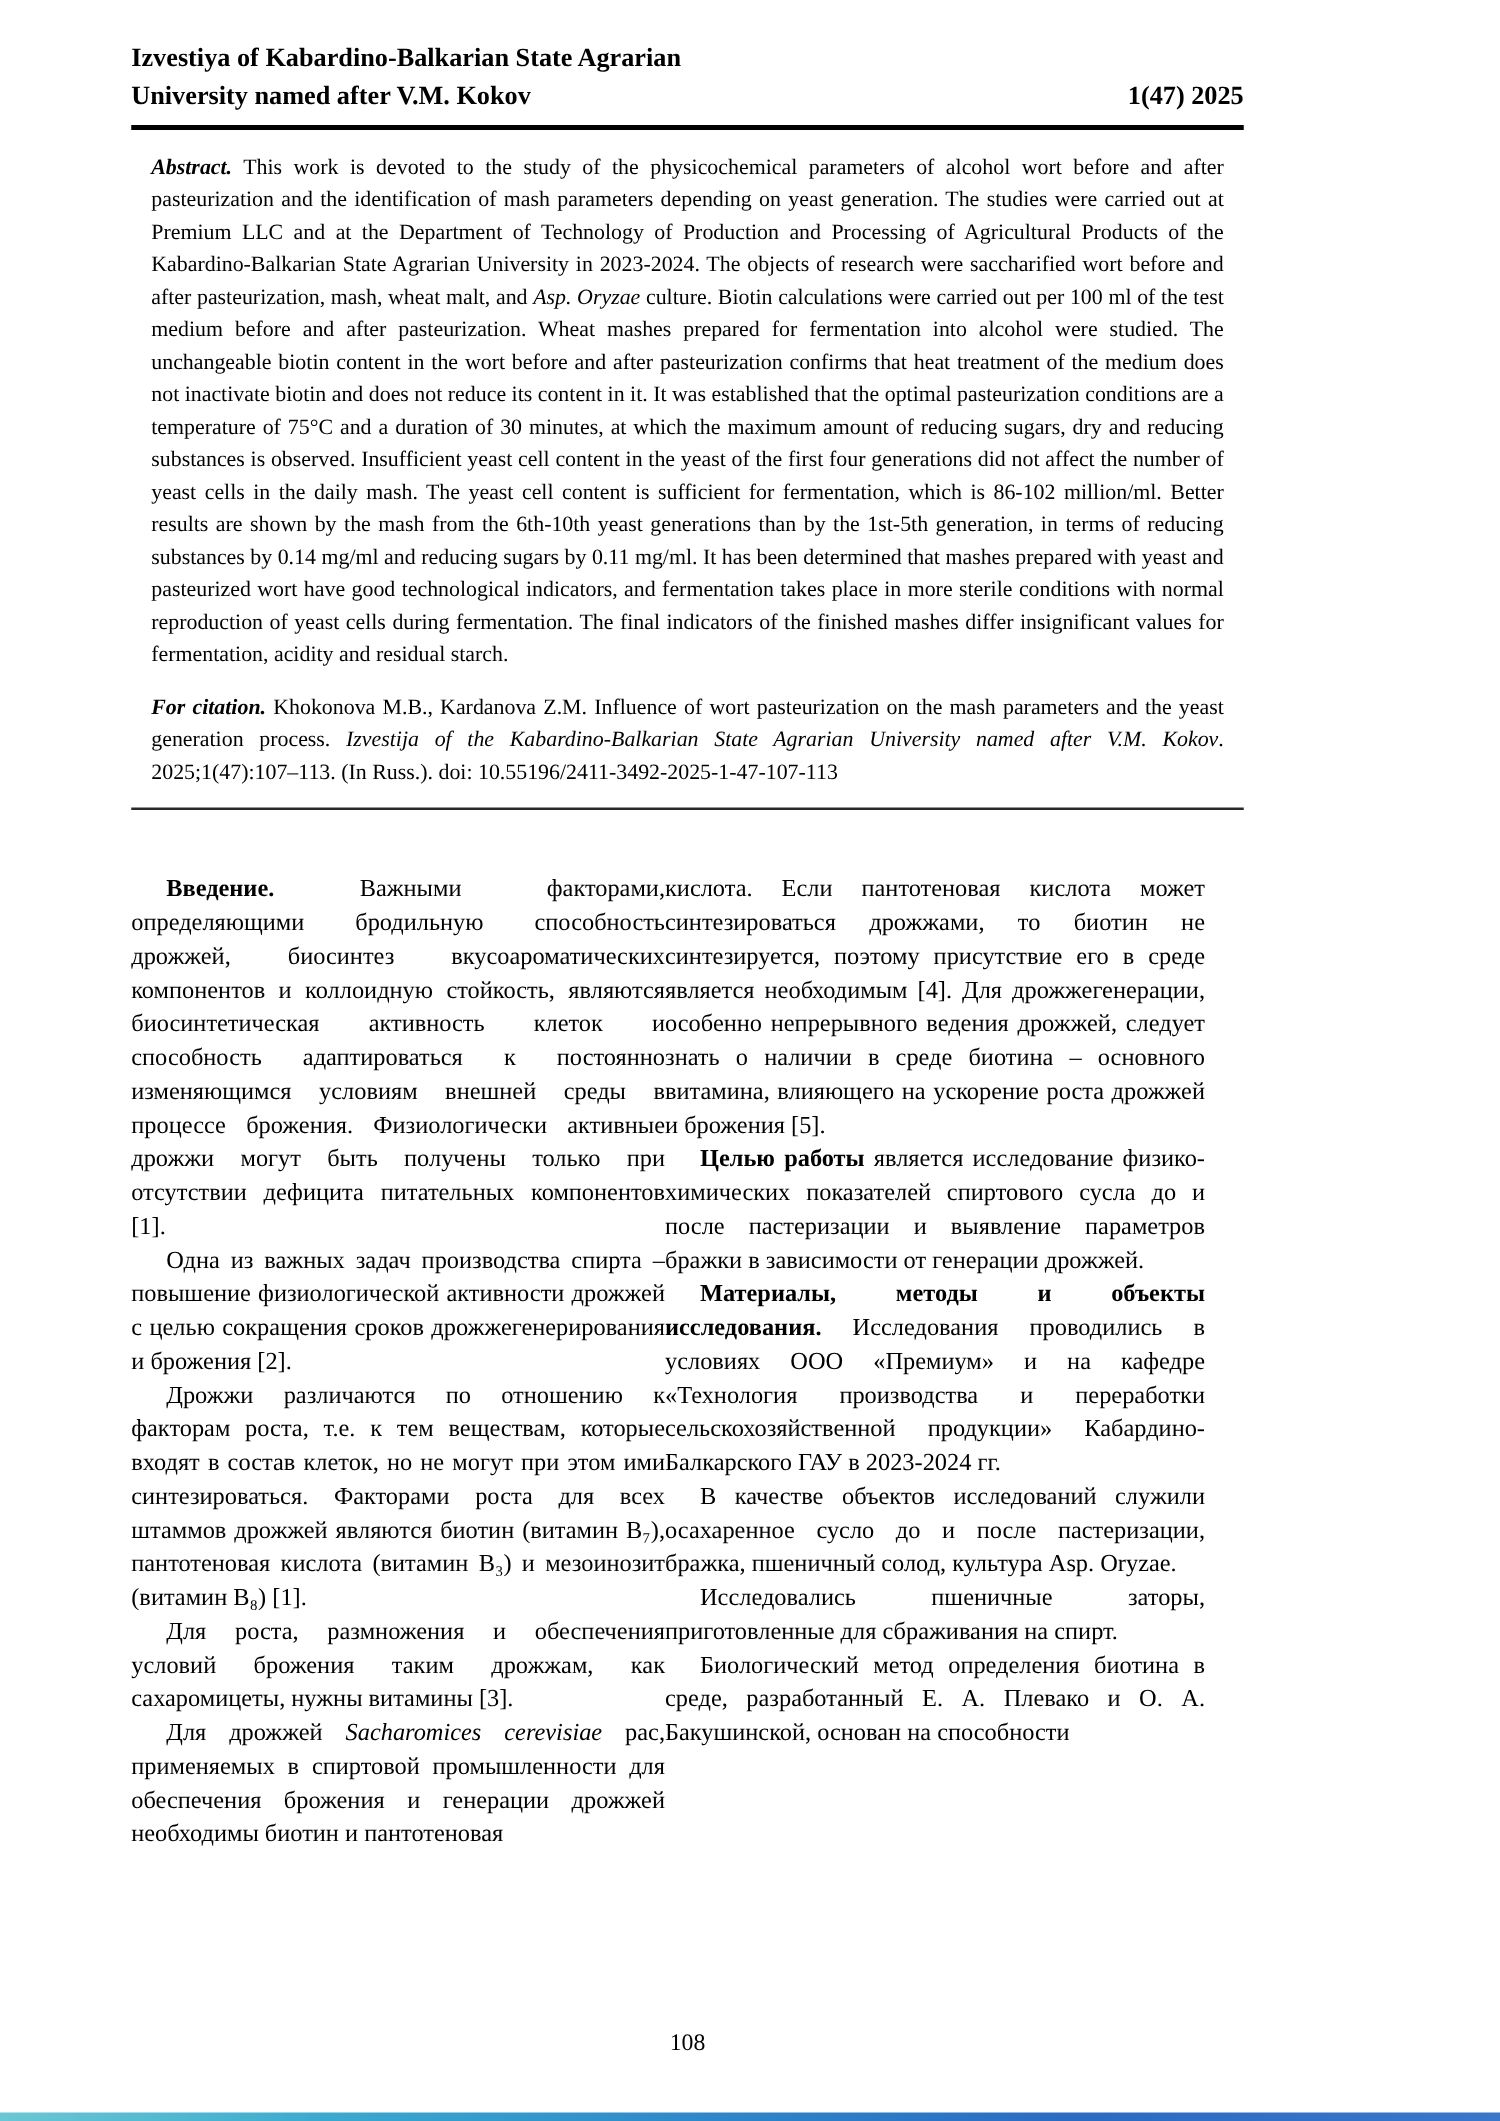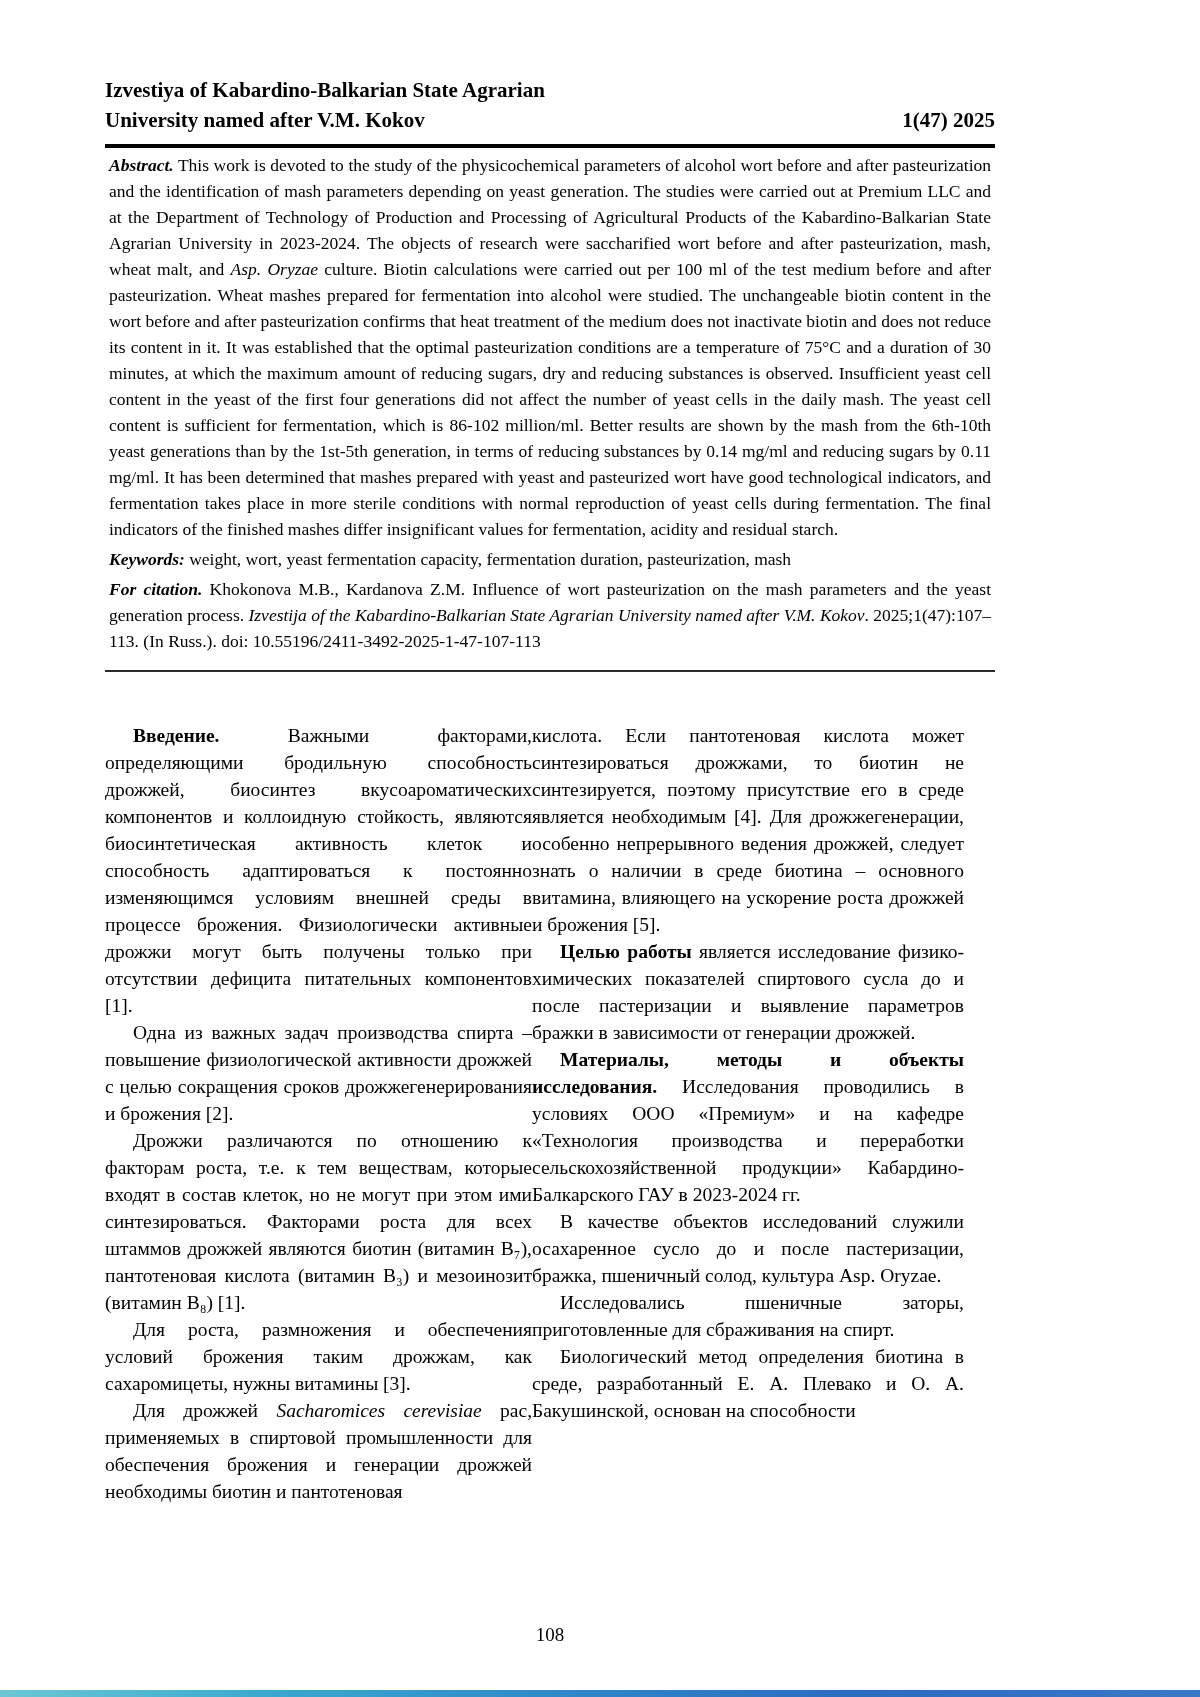--- a/index.html
+++ b/index.html
@@ -8,27 +8,27 @@
     width: 1200px;
     height: 1697px;
     background: #ffffff;
     color: #000;
     font-family: "Liberation Serif", "DejaVu Serif", serif;
     overflow: hidden;
   }
   .content { width: 890px; margin-left: 105px; }
 
   
-  .header { padding-top: 75px; }
+  .header { padding-top: 31px; }
   .header-line { font-weight: bold; font-size: 21px; line-height: 30px; }
   .header-row2 { display: flex; justify-content: space-between; align-items: flex-end; }
   .header-rule { border-bottom: 4px solid #000; margin-top: 9px; }
 
   
-  .meta p { margin: 4px; font-size: 17.5px; line-height: 26px; text-align: justify; }
+  .meta p { margin: 16px; font-size: 17.5px; line-height: 26px; text-align: justify; }
   .abstract { margin-top: 25px; }
   .keywords { margin-top: 46px; }
   .citation { margin-top: 22px; }
   .bi { font-weight: bold; font-style: italic; }
   .it { font-style: italic; }
   .b  { font-weight: bold; }
 
   .divider { border-bottom: 2px solid #2a2a2a; margin-top: 16px; }
 
   
@@ -71,21 +71,20 @@
       <div class="header-row2">
         <div class="header-line">University named after V.M. Kokov</div>
         <div class="header-line">1(47) 2025</div>
       </div>
       <div class="header-rule"></div>
     </div>
 
     <div class="meta">
       <p class="abstract"><span class="bi">Abstract.</span><span> This work is devoted to the study of the physicochemical parameters of alcohol wort before and after pasteurization and the identification of mash parameters depending on yeast generation. The studies were carried out at Premium LLC and at the Department of Technology of Production and Processing of Agricultural Products of the Kabardino-Balkarian State Agrarian University in 2023-2024. The objects of research were saccharified wort before and after pasteurization, mash, wheat malt, and </span><span class="it">Asp. Oryzae</span><span> culture. Biotin calculations were carried out per 100 ml of the test medium before and after pasteurization. Wheat mashes prepared for fermentation into alcohol were studied. The unchangeable biotin content in the wort before and after pasteurization confirms that heat treatment of the medium does not inactivate biotin and does not reduce its content in it. It was established that the optimal pasteurization conditions are a temperature of 75°C and a duration of 30 minutes, at which the maximum amount of reducing sugars, dry and reducing substances is observed. Insufficient yeast cell content in the yeast of the first four generations did not affect the number of yeast cells in the daily mash. The yeast cell content is sufficient for fermentation, which is 86-102 million/ml. Better results are shown by the mash from the 6th-10th yeast generations than by the 1st-5th generation, in terms of reducing substances by 0.14 mg/ml and reducing sugars by 0.11 mg/ml. It has been determined that mashes prepared with yeast and pasteurized wort have good technological indicators, and fermentation takes place in more sterile conditions with normal reproduction of yeast cells during fermentation. The final indicators of the finished mashes differ insignificant values for fermentation, acidity and residual starch.</span></p>
 
-      <p class="keywords"><span class="bi">Keywords:</span><span> weight, wort, yeast fermentation capacity, fermentation duration, pasteurization, mash</span></p>
 
       <p class="citation"><span class="bi">For citation.</span><span> Khokonova M.B., Kardanova Z.M. Influence of wort pasteurization on the mash parameters and the yeast generation process. </span><span class="it">Izvestija of the Kabardino-Balkarian State Agrarian University named after V.M. Kokov</span><span>. 2025;1(47):107–113. (In Russ.). doi: 10.55196/2411-3492-2025-1-47-107-113</span></p>
     </div>
 
     <div class="divider"></div>
 
     <div class="columns">
       <div class="col">
         <p><span class="b">Введение.</span><span> Важными факторами, определяющими бродильную способность дрожжей, биосинтез вкусоароматических компонентов и коллоидную стойкость, являются биосинтетическая активность клеток и способность адаптироваться к постоянно изменяющимся условиям внешней среды в процессе брожения. Физиологически активные дрожжи могут быть получены только при отсутствии дефицита питательных компонентов [1].</span></p>
         <p>Одна из важных задач производства спирта – повышение физиологической активности дрожжей с целью сокращения сроков дрожжегенерирования и брожения [2].</p>

